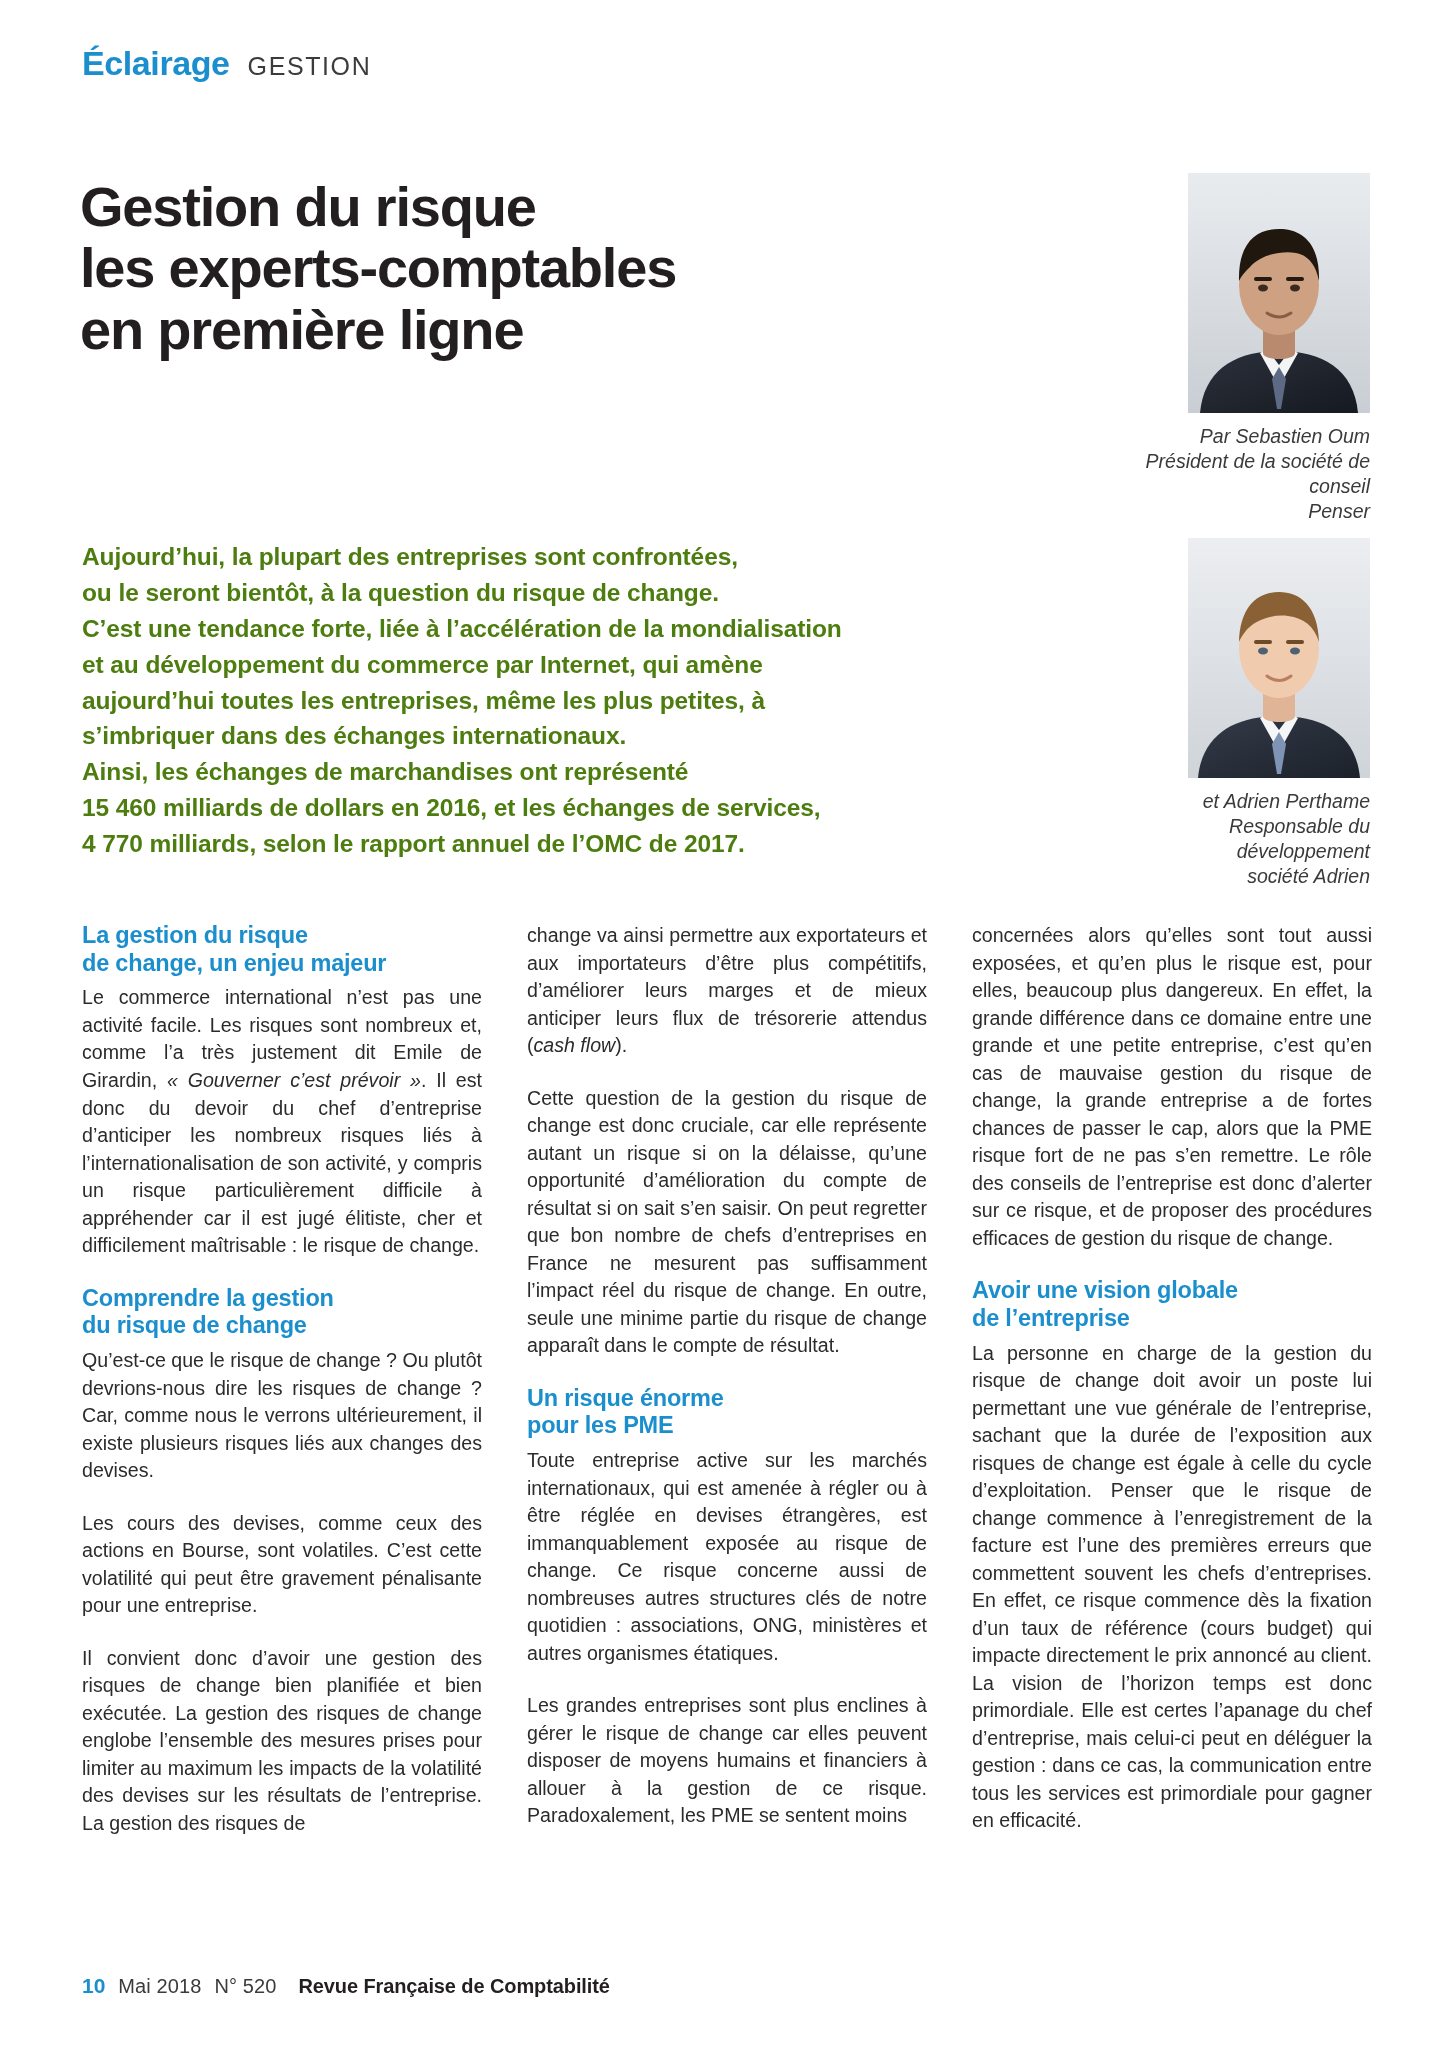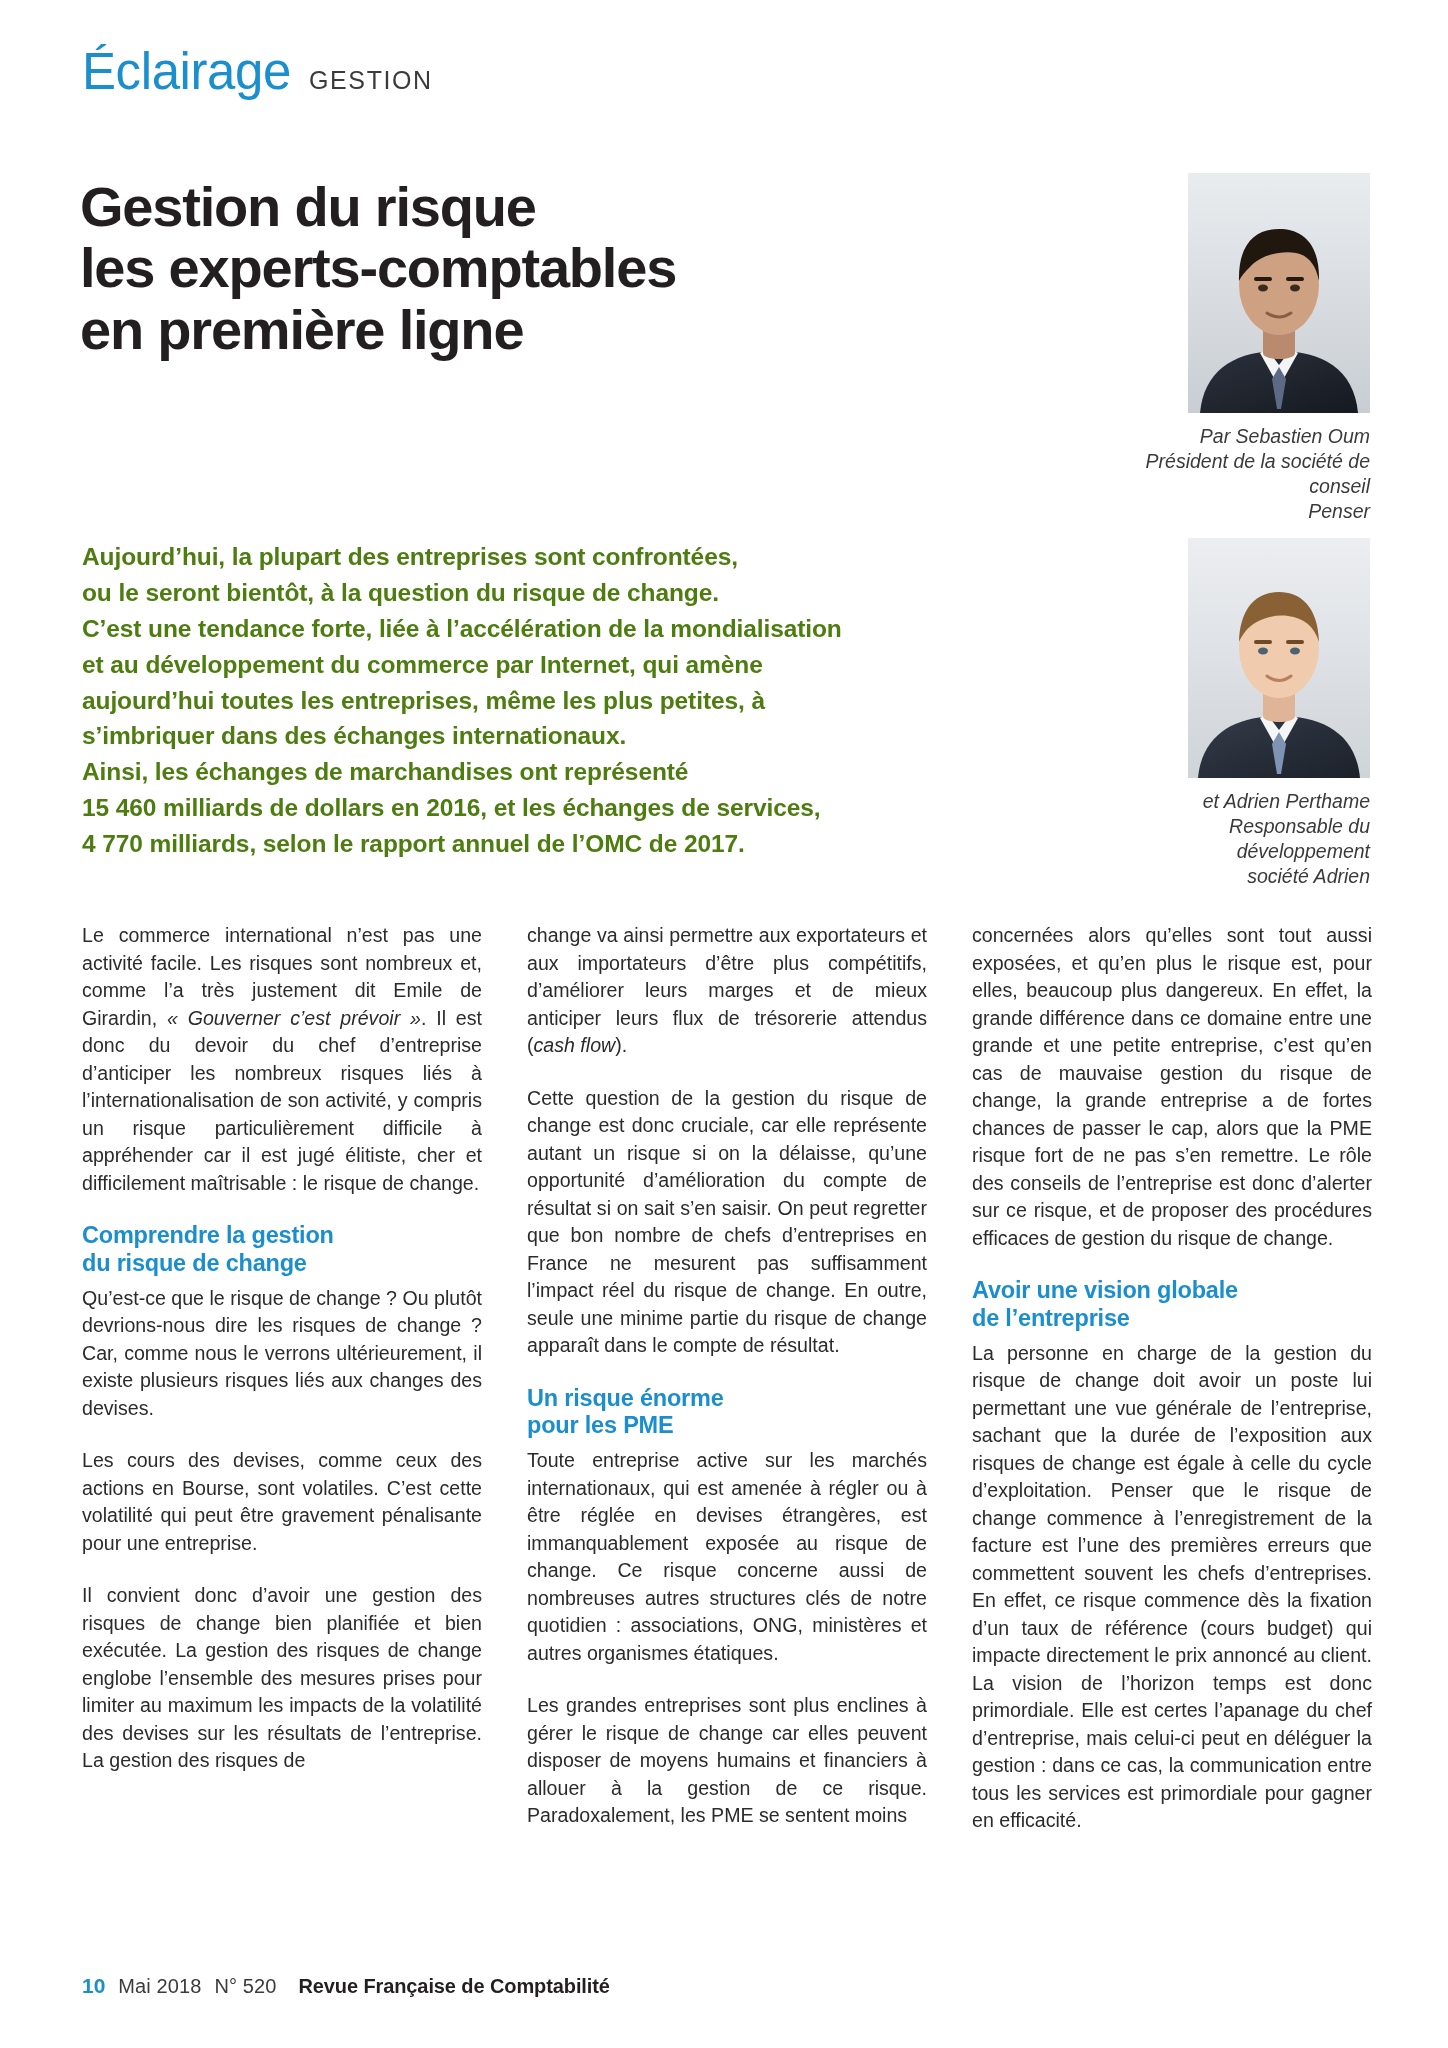--- a/index.html
+++ b/index.html
@@ -18,22 +18,22 @@
     background:#fff;
   }
 
   
   .kicker{
     position:absolute;
     left:82px; top:46px;
     display:flex; align-items:baseline; gap:18px;
   }
   .kicker-main{
-    font-size:51px;
-    font-weight:normal;
+    font-size:34px;
+    font-weight:bold;
     color:#1b8ecd;
     letter-spacing:-0.4px;
     line-height:1;
   }
   .kicker-sub{
     font-size:25px;
     font-weight:400;
     color:#3b3b3b;
     letter-spacing:1.6px;
     line-height:1;
@@ -252,20 +252,24 @@
     <span>aujourd’hui toutes les entreprises, même les plus petites, à</span>
     <span>s’imbriquer dans des échanges internationaux.</span>
     <span>Ainsi, les échanges de marchandises ont représenté</span>
     <span>15 460 milliards de dollars en 2016, et les échanges de services,</span>
     <span>4 770 milliards, selon le rapport annuel de l’OMC de 2017.</span>
   </div>
 
   <div class="columns">
 
     <div class="col">
+      <h2 class="subhead">
+        <span>La gestion du risque</span>
+        <span>de change, un enjeu majeur</span>
+      </h2>
       <p><span>Le commerce international n’est pas une activité facile. Les risques sont nombreux et, comme l’a très justement dit Emile de Girardin, </span><span class="it">« Gouverner c’est prévoir »</span><span>.  Il est donc du devoir du chef d’entreprise d’anticiper les nombreux risques liés à l’internationalisation de son activité, y compris un risque particulièrement difficile à appréhender car il est jugé élitiste, cher et difficilement maîtrisable : le risque de change.</span></p>
 
       <h2 class="subhead spaced">
         <span>Comprendre la gestion</span>
         <span>du risque de change</span>
       </h2>
       <p>Qu’est-ce que le risque de change ? Ou plutôt devrions-nous dire les risques de change ? Car, comme nous le verrons ultérieurement, il existe plusieurs risques liés aux changes des devises.</p>
       <p>Les cours des devises, comme ceux des actions en Bourse, sont volatiles. C’est cette volatilité qui  peut être gravement pénalisante pour une entreprise.</p>
       <p>Il convient donc d’avoir une gestion des risques de change bien planifiée et bien exécutée. La gestion des risques de change englobe l’ensemble des mesures prises pour limiter au maximum les impacts de la volatilité des devises sur les résultats de l’entreprise. La gestion des risques de</p>
     </div>

